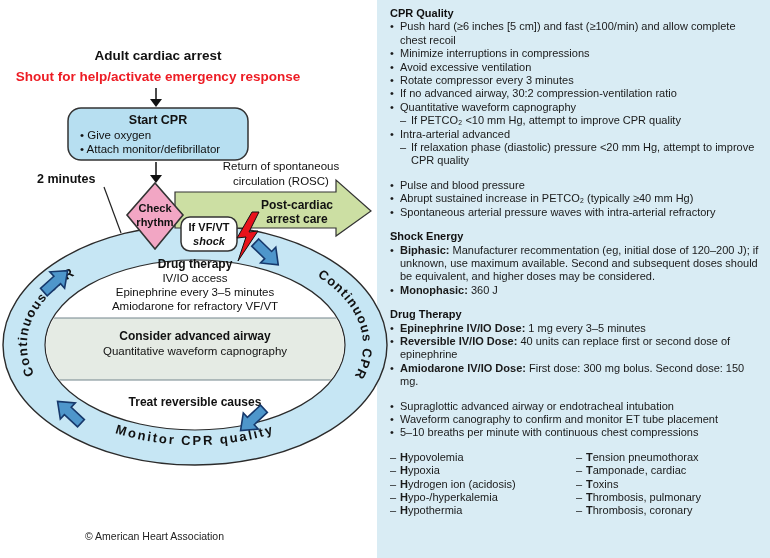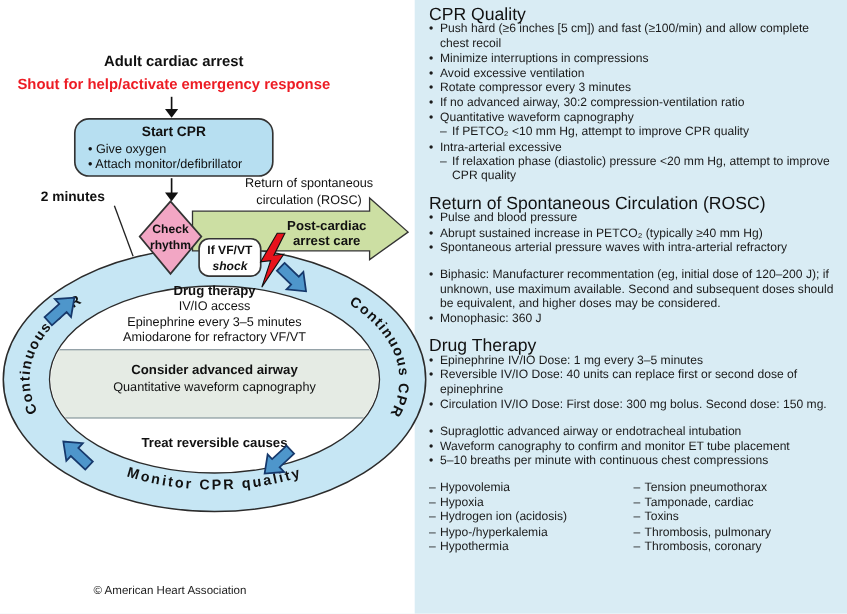--- a/index.html
+++ b/index.html
@@ -7,30 +7,30 @@
     width:770px;height:558px;position:relative;background:#fff;
     font-family:"Liberation Sans",sans-serif;color:#1a1a1a;overflow:hidden;
   }
   #panel{
     position:absolute;left:377px;top:0;width:393px;height:558px;
     background:var(--panel_bg,#d9ecf4);box-sizing:border-box;
     padding:7px 8px 4px 13px;z-index:1;overflow:hidden;
   }
   #diagram{position:absolute;left:0;top:0;z-index:2;}
   .sec{margin-bottom:11px;}
-  .sec h3{font-size:16px;line-height:13.4px;margin:0;font-weight:normal;color:#111;}
+  .sec h3{font-size:11px;line-height:13.4px;margin:0;font-weight:bold;color:#111;}
   .row{display:flex;font-size:11px;line-height:13.4px;}
   .row .m{flex:0 0 10px;}
   .row.sub{margin-left:10px;}
   .row.sub .m{flex:0 0 11px;}
   .row .t{flex:1;}
   .cols{display:flex;}
   .col{flex:0 0 186px;}
   .col2{flex:1;}
-  b{font-weight:normal;margin-top:18px;}
+  b{font-weight:bold;margin-top:18px;}
   svg text{font-family:"Liberation Sans",sans-serif;fill:#111;}
 </style>
 </head>
 <body>
 
 <div id="panel">
     <div class="sec">
       <h3>CPR Quality</h3>
       <div class="row">
         <span class="m">•</span>
@@ -55,43 +55,43 @@
       <div class="row">
         <span class="m">•</span>
         <span class="t">Quantitative waveform capnography</span>
       </div>
       <div class="row sub">
         <span class="m">–</span>
         <span class="t">If PETCO₂ &lt;10 mm Hg, attempt to improve CPR quality</span>
       </div>
       <div class="row">
         <span class="m">•</span>
-        <span class="t">Intra-arterial excessive</span>
+        <span class="t">Intra-arterial advanced</span>
       </div>
       <div class="row sub">
         <span class="m">–</span>
         <span class="t">If relaxation phase (diastolic) pressure &lt;20 mm Hg, attempt to improve CPR quality</span>
       </div>
     </div>
     <div class="sec">
-      <h3>Return of Spontaneous Circulation (ROSC)</h3>
       <div class="row">
         <span class="m">•</span>
         <span class="t">Pulse and blood pressure</span>
       </div>
       <div class="row">
         <span class="m">•</span>
         <span class="t">Abrupt sustained increase in PETCO₂ (typically ≥40 mm Hg)</span>
       </div>
       <div class="row">
         <span class="m">•</span>
         <span class="t">Spontaneous arterial pressure waves with intra-arterial refractory</span>
       </div>
     </div>
     <div class="sec">
+      <h3>Shock Energy</h3>
       <div class="row">
         <span class="m">•</span>
         <span class="t"><b>Biphasic:</b> Manufacturer recommentation (eg, initial dose of 120–200 J); if unknown, use maximum available. Second and subsequent doses should be equivalent, and higher doses may be considered.</span>
       </div>
       <div class="row">
         <span class="m">•</span>
         <span class="t"><b>Monophasic:</b> 360 J</span>
       </div>
     </div>
     <div class="sec">
@@ -99,21 +99,21 @@
       <div class="row">
         <span class="m">•</span>
         <span class="t"><b>Epinephrine IV/IO Dose:</b> 1 mg every 3–5 minutes</span>
       </div>
       <div class="row">
         <span class="m">•</span>
         <span class="t"><b>Reversible IV/IO Dose:</b> 40 units can replace first or second dose of epinephrine</span>
       </div>
       <div class="row">
         <span class="m">•</span>
-        <span class="t"><b>Circulation IV/IO Dose:</b> First dose: 300 mg bolus. Second dose: 150 mg.</span>
+        <span class="t"><b>Amiodarone IV/IO Dose:</b> First dose: 300 mg bolus. Second dose: 150 mg.</span>
       </div>
     </div>
     <div class="sec">
       <div class="row">
         <span class="m">•</span>
         <span class="t">Supraglottic advanced airway or endotracheal intubation</span>
       </div>
       <div class="row">
         <span class="m">•</span>
         <span class="t">Waveform canography to confirm and monitor ET tube placement</span>

